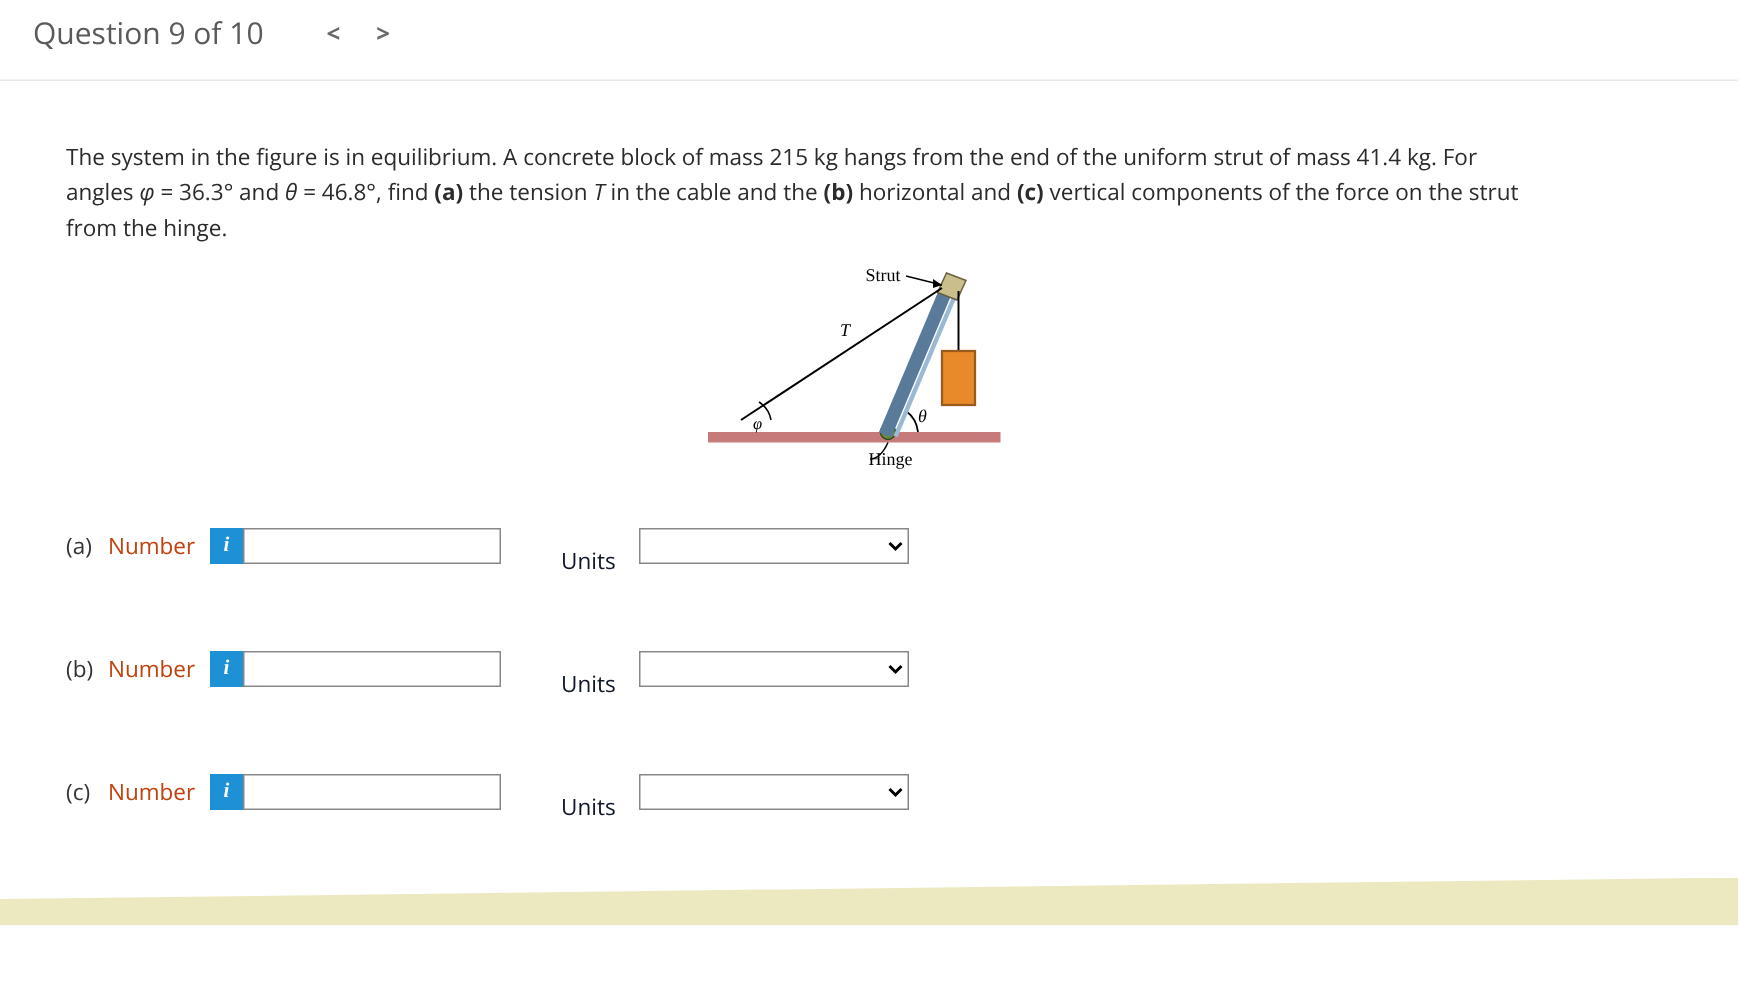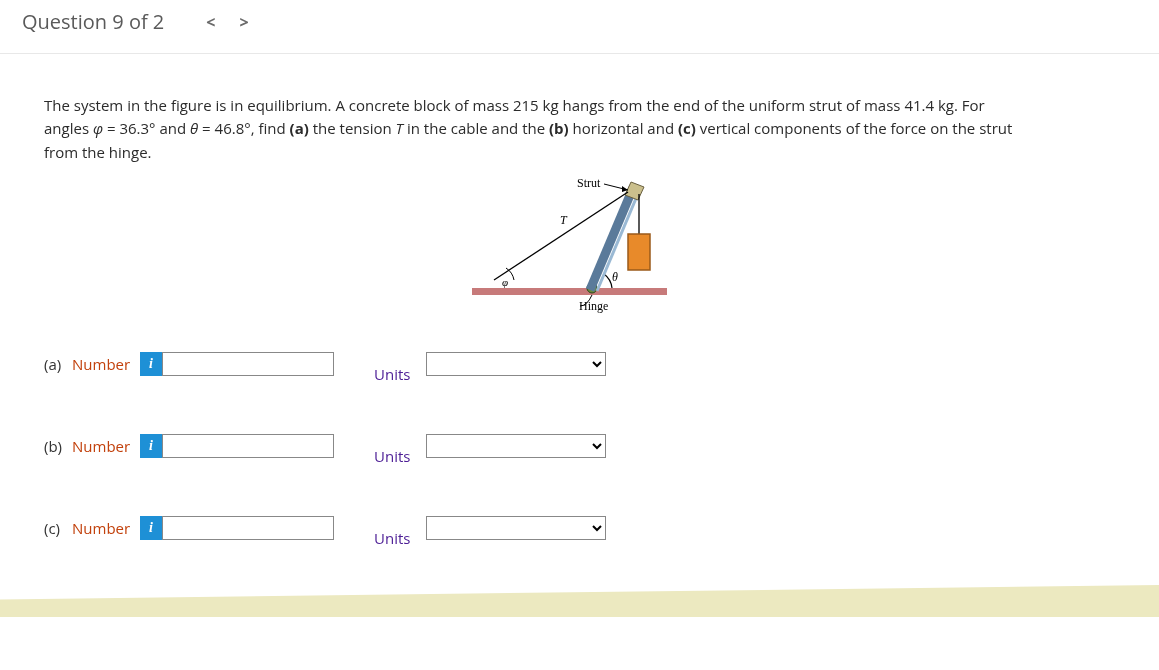--- a/index.html
+++ b/index.html
@@ -77,21 +77,21 @@
   .num-input {
     width: 172px;
     height: 24px;
     border: 1px solid #888;
     font-size: 14px;
     padding: 2px 4px;
     margin-right: 40px;
   }
   .units-label {
     width: 52px;
-    color: #4c1d95;
+    color: #0f172a;
     margin-top: 20px;
   }
   .units-select {
     width: 180px;
     height: 24px;
     border: 1px solid #888;
     font-size: 14px;
     background: #fff;
   }
   .footer-stripe {
@@ -100,21 +100,21 @@
     right: 0;
     height: 32px;
     background: #ece9c0;
     clip-path: polygon(0 45%, 100% 0, 100% 100%, 0 100%);
   }
 </style>
 </head>
 <body>
 
 <div class="header-bar">
-  <span class="question-title">Question 9 of 2</span>
+  <span class="question-title">Question 9 of 10</span>
   <span class="nav-btn">&lt;</span>
   <span class="nav-btn">&gt;</span>
 </div>
 
 <div class="content">
 
   <div class="problem-text">
     <span>The system in the figure is in equilibrium. A concrete block of mass 215 kg hangs from the end of the uniform strut of mass 41.4 kg. For angles </span><i>φ</i><span> = 36.3° and </span><i>θ</i><span> = 46.8°, find </span><b>(a)</b><span> the tension </span><i>T</i><span> in the cable and the </span><b>(b)</b><span> horizontal and </span><b>(c)</b><span> vertical components of the force on the strut from the hinge.</span>
   </div>
 

